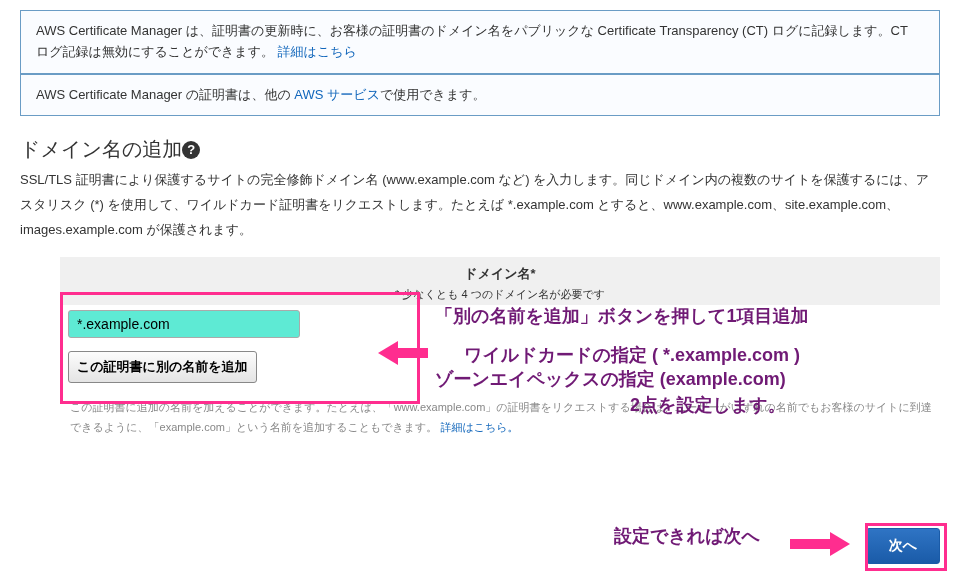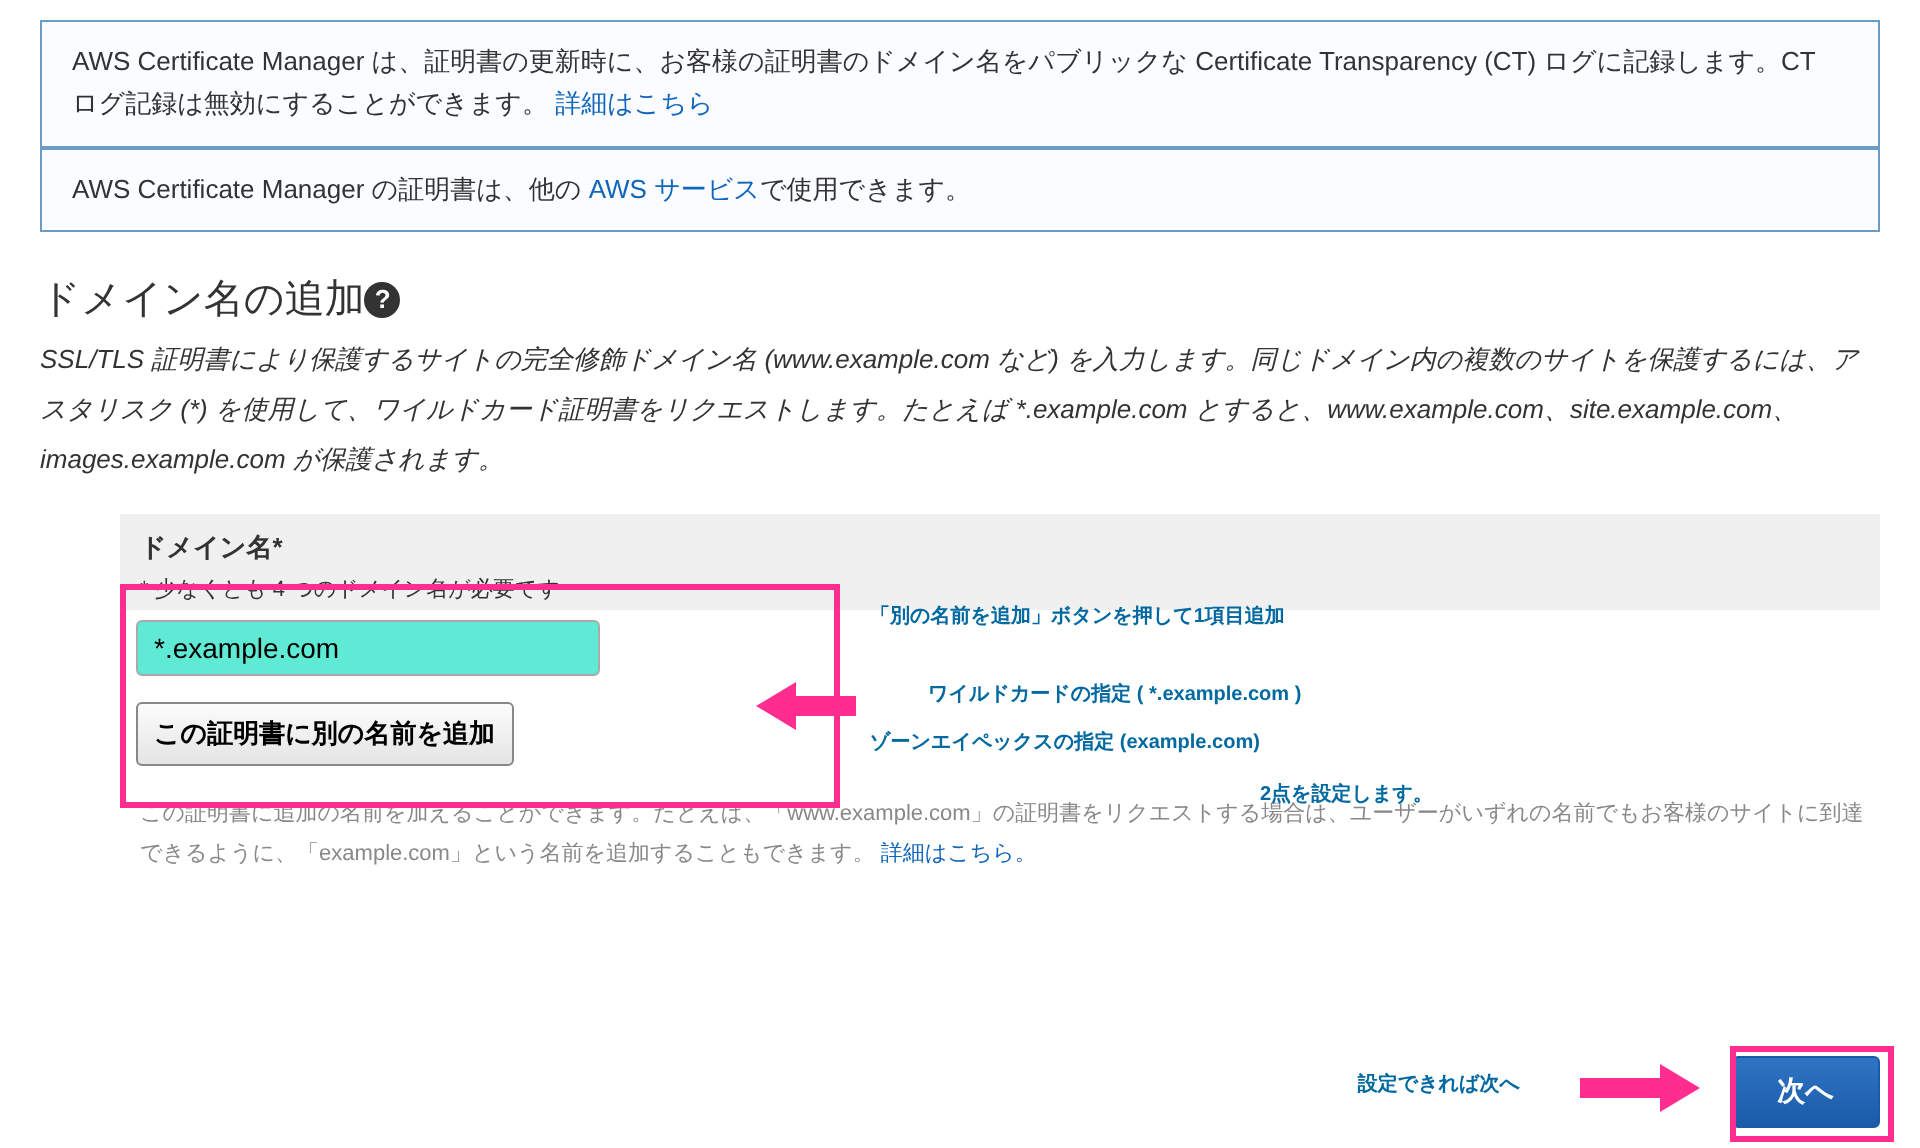--- a/index.html
+++ b/index.html
@@ -44,21 +44,20 @@
     font-weight: bold;
     display: flex;
     align-items: center;
     justify-content: center;
   }
   .section-desc {
     font-size: 13px;
     line-height: 1.9;
     color: #333;
     margin: 5px 0 15px 0;
-    font-style: italic;
   }
   .form-area {
     margin-left: 40px;
     position: relative;
   }
   .form-header {
     font-weight: bold;
     font-size: 13px;
     padding: 4px 10px;
   }
@@ -125,35 +124,36 @@
   }
   .arrow-right-head {
     position: absolute;
     width: 0; height: 0;
     border-top: 12px solid transparent;
     border-bottom: 12px solid transparent;
     border-left: 20px solid #ff2d8f;
   }
   .annotation {
     position: absolute;
-    color: #0369a1;
-    font-weight: bold;
-    font-size: 10px;
+    color: #701a75;
+    font-weight: bold;
+    font-size: 18px;
     line-height: 1.8;
   }
   .footnote {
     font-size: 11px;
     color: #888;
     margin: 5px 0 0 50px;
     line-height: 1.8;
   }
   .footnote .link { font-size: 11px; }
   .header-bg {
     background: #f0f0f0;
     padding-top: 4px;
+    text-align: center;
   }
   .bottom-bar {
     position: absolute;
     bottom: 10px;
     right: 20px;
     display: flex;
     align-items: center;
     gap: 20px;
   }
   .next-btn {

